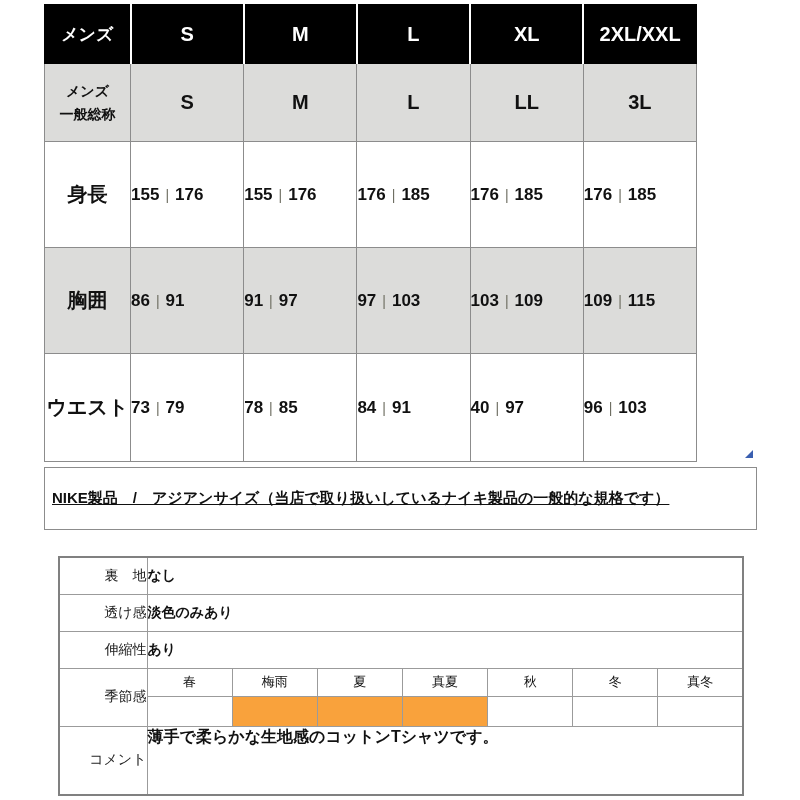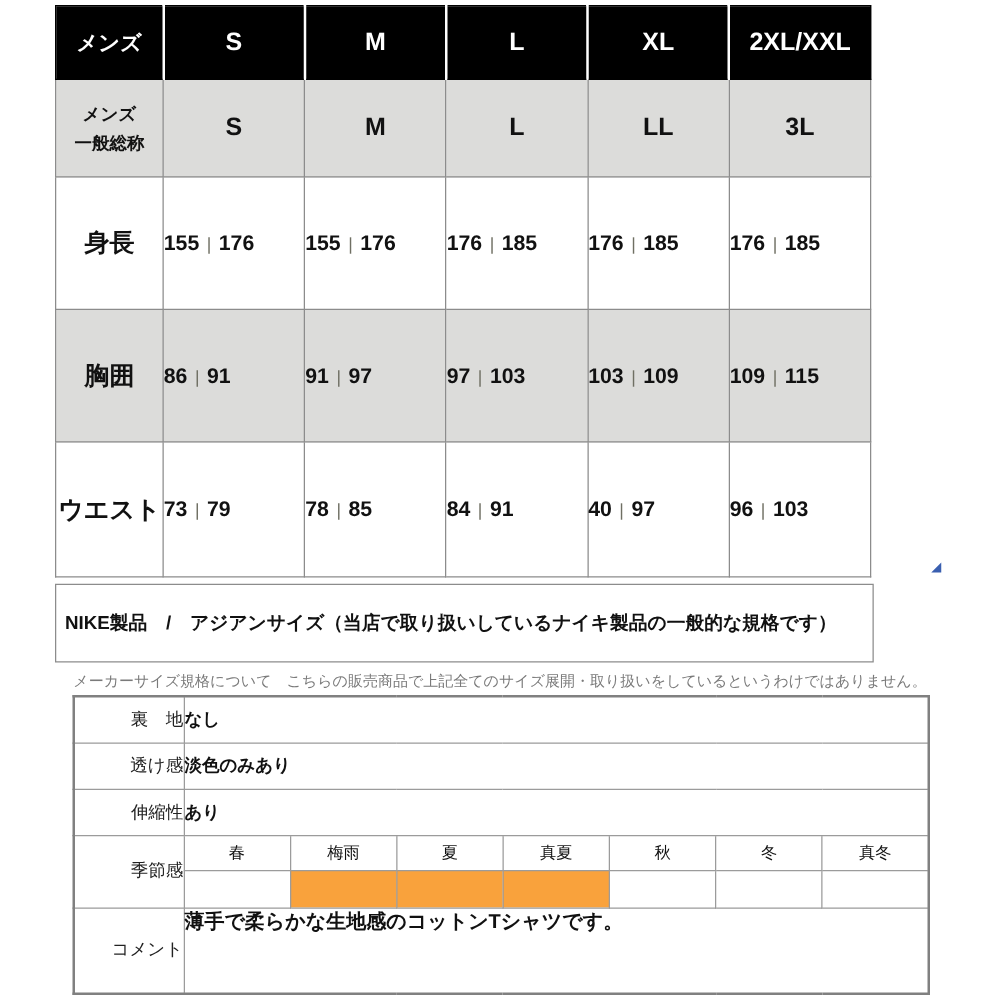--- a/index.html
+++ b/index.html
@@ -20,23 +20,23 @@
   .rowlabel { font-size:20px; font-weight:bold; }
   .two-line { font-size:14px; }
   .two-line span { display:block; line-height:1.6; }
   tr.range { height:106px; font-size:17px; font-weight:bold; }
   tr.range.tall { height:108px; }
   .rng { display:flex; flex-direction:row; align-items:center; gap:6px; }
   .rng .num { line-height:1; }
   .rng .sep { color:#6f6f63; font-size:14px; font-weight:normal; line-height:1; }
 
   
-  .note-box { position:absolute; left:44px; top:467px; width:655px; height:63px;
+  .note-box { position:absolute; left:44px; top:467px; width:713px; height:63px;
     box-sizing:border-box; border:1px solid #8c8c8c; display:flex; align-items:center;
-    padding-left:7px; font-size:15px; font-weight:bold; background:#fff; }
+    padding-left:7px; font-size:15px; font-weight:bold; background:#fff;text-decoration:underline; }
 
   
   .watermark { position:absolute; left:40px; top:366px; width:716px; height:93px;
     overflow:hidden; white-space:nowrap; font-size:95px; line-height:100px;
     font-weight:bold; letter-spacing:6px; color:var(--watermark_blue,#D9E4F2);
     mix-blend-mode:multiply; pointer-events:none; z-index:3; }
   .corner-marker { position:absolute; left:745px; top:450px; width:0; height:0;
     border-left:8px solid transparent;
     border-bottom:8px solid var(--marker_blue,#3A5FB0); z-index:4; }
 
@@ -207,21 +207,20 @@
             </div>
           </td>
       </tr>
     </tbody>
   </table>
 
   <div class="corner-marker"></div>
 
   <div class="note-box">NIKE製品　/　アジアンサイズ（当店で取り扱いしているナイキ製品の一般的な規格です）</div>
 
-  <div class="caption">メーカーサイズ規格について　こちらの販売商品で上記全てのサイズ展開・取り扱いをしているというわけではありません。</div>
 
   <table class="spec-table">
     <colgroup>
         <col class="s-label">
         <col span="7" class="s-season">
       </colgroup>
     <tbody>
       <tr class="spec-row">
         <th>裏　地</th>
         <td class="spec-value" colspan="7">なし</td>

